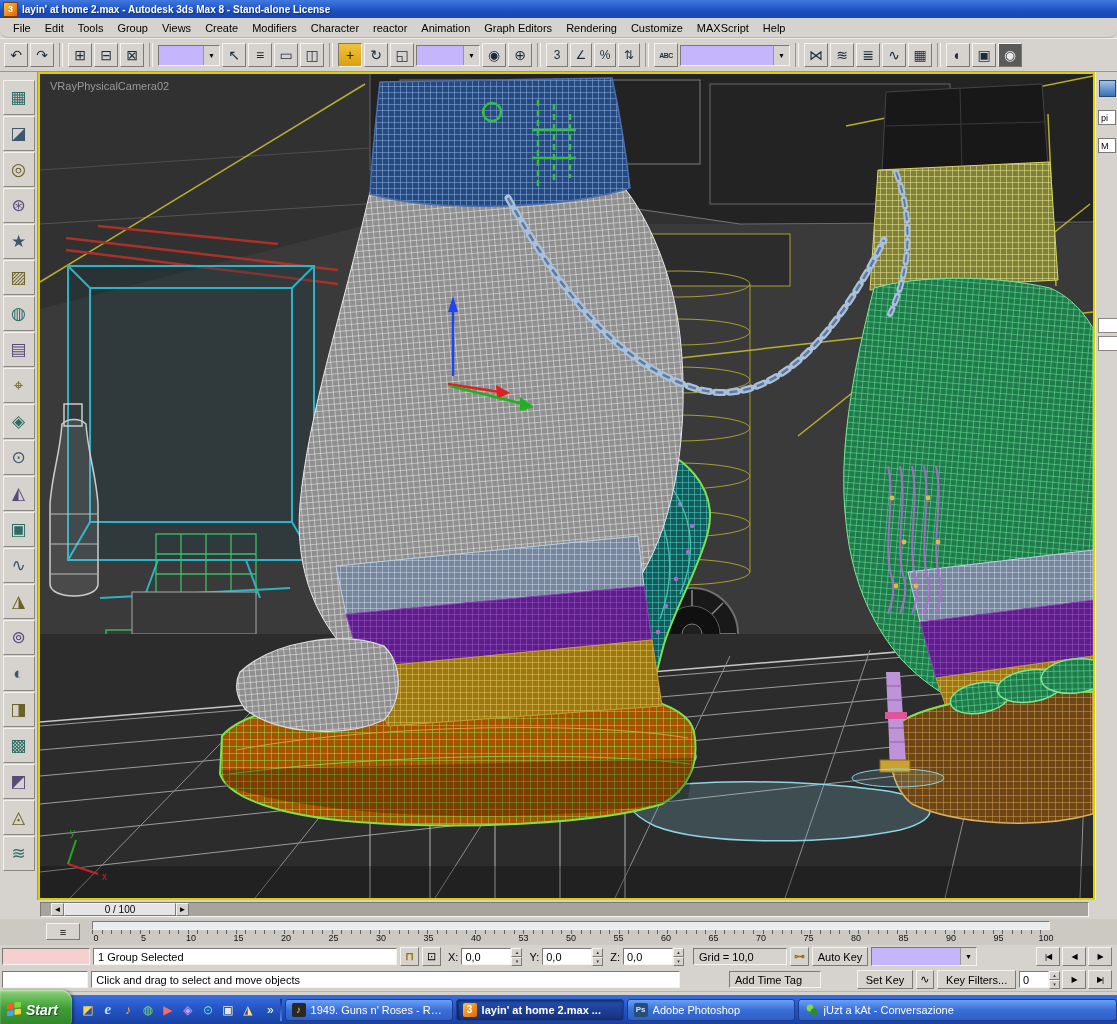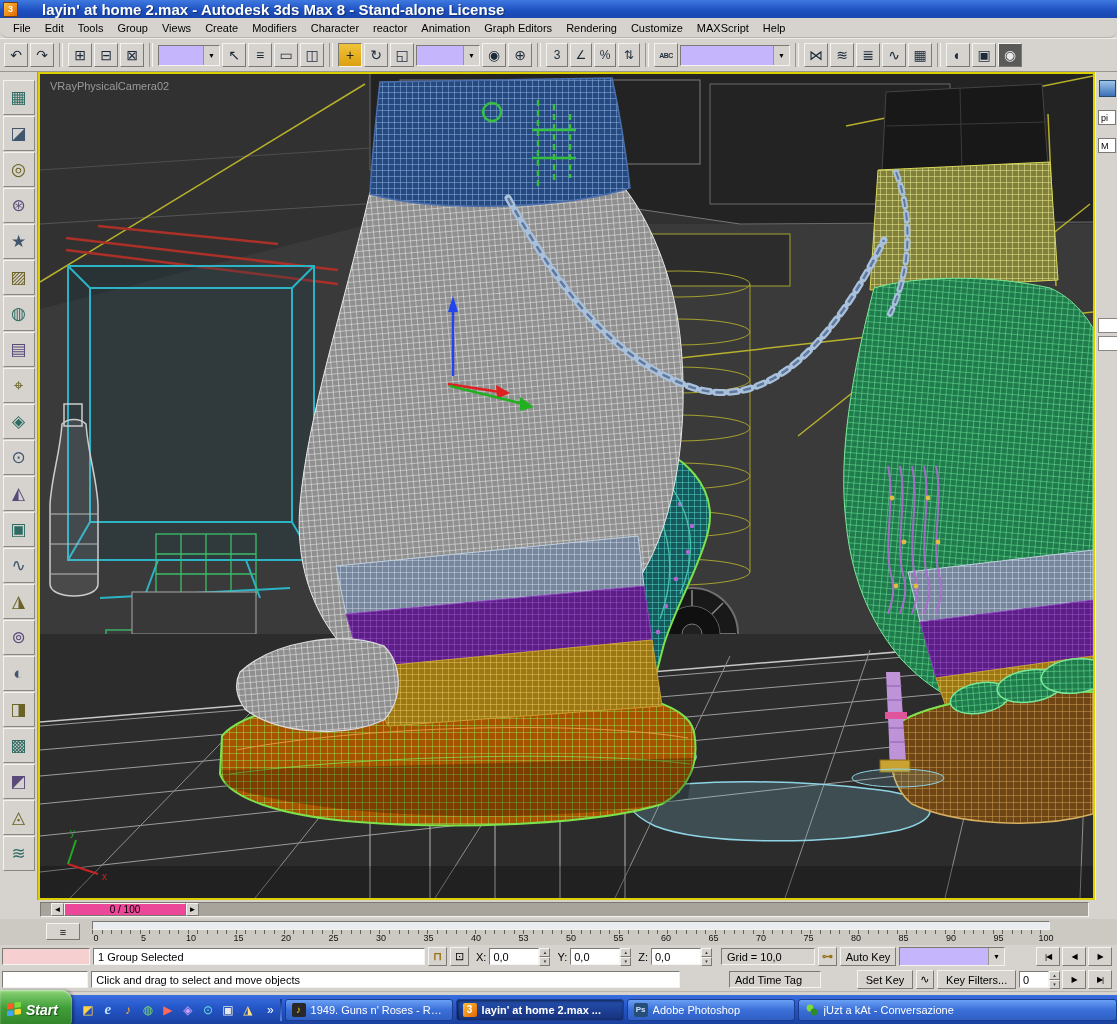--- a/index.html
+++ b/index.html
@@ -3,21 +3,21 @@
 <meta charset="utf-8">
 <style>
   html,body{margin:0;padding:0;background:#000;}
   #app{position:relative;width:1117px;height:1024px;overflow:hidden;background:#d6d3ce;
        font-family:"Liberation Sans",sans-serif;font-size:11px;color:#000;}
   
   #titlebar{position:absolute;left:0;top:0;width:1117px;height:18px;
     background:linear-gradient(#3f79e0,#1d4fc0 60%,#1a46ae);display:flex;align-items:center;gap:4px;padding-left:3px;box-sizing:border-box;}
   .app-icon{width:13px;height:13px;background:linear-gradient(135deg,#ffc040,#e06400);border:1px solid #7a3c00;
     color:#fff;font-weight:bold;font-size:9px;display:flex;align-items:center;justify-content:center;}
-  #titlebar .ttext{color:#fff;font-weight:bold;font-size:15px;text-shadow:1px 1px 1px #10306e;white-space:nowrap;margin-left:20px;}
+  #titlebar .ttext{color:#fff;font-weight:bold;font-size:10px;text-shadow:1px 1px 1px #10306e;white-space:nowrap;}
   
   #menubar{position:absolute;left:0;top:18px;width:1117px;height:20px;background:#d6d3ce;
     border-bottom:1px solid #b8b4ac;display:flex;align-items:center;padding-left:6px;box-sizing:border-box;border-radius:8px;}
   .mitem{padding:2px 7px;cursor:default;}
   
   #toolbar{position:absolute;left:0;top:38px;width:1117px;height:34px;background:#d6d3ce;
     border-top:1px solid #f0eee8;border-bottom:1px solid #9a968e;display:flex;align-items:center;gap:2px;padding:0 4px;box-sizing:border-box;}
   .tbtn{width:24px;height:24px;display:flex;align-items:center;justify-content:center;font-size:14px;color:#1d2a3a;
     background:#d6d3ce;border:1px solid;border-color:#f5f3ef #7b7974 #7b7974 #f5f3ef;box-sizing:border-box;}
   .tbtn.small{width:22px;font-size:12px;}
@@ -44,22 +44,22 @@
   .sp-field{position:absolute;left:2px;width:18px;height:15px;background:#fff;border:1px solid #7b7974;font-size:9px;
     display:flex;align-items:center;padding-left:2px;box-sizing:border-box;}
   .sp-tab{position:absolute;left:3px;top:8px;width:15px;height:15px;background:linear-gradient(#9ec4e8,#3a70b8);border:1px solid #26496e;}
   .sp-blank{position:absolute;left:2px;width:18px;height:13px;background:#fff;border:1px solid #8a8680;}
   
   #timeslider{position:absolute;left:0;top:900px;width:1117px;height:19px;background:#d6d3ce;box-sizing:border-box;}
   .ts-track{position:absolute;left:40px;right:28px;top:2px;bottom:2px;background:#a8a49c;
     border:1px solid;border-color:#7b7974 #f5f3ef #f5f3ef #7b7974;display:flex;align-items:stretch;}
   .ts-arrow{width:13px;display:flex;align-items:center;justify-content:center;font-size:8px;
     background:#d6d3ce;border:1px solid;border-color:#f5f3ef #7b7974 #7b7974 #f5f3ef;box-sizing:border-box;}
-  .ts-handle{width:122px;display:flex;align-items:center;justify-content:center;font-size:10px;
-    background:#ec4899;border:1px solid;border-color:#f5f3ef #7b7974 #7b7974 #f5f3ef;box-sizing:border-box;text-align:center;}
+  .ts-handle{width:112px;display:flex;align-items:center;justify-content:center;font-size:10px;
+    background:#e5e5e5;border:1px solid;border-color:#f5f3ef #7b7974 #7b7974 #f5f3ef;box-sizing:border-box;text-align:center;}
   .ts-wrap{position:absolute;left:10px;top:0;bottom:0;display:flex;}
   
   #trackbar{position:absolute;left:0;top:919px;width:1117px;height:26px;background:#ccc9c2;}
   .tb-mini{position:absolute;left:46px;top:4px;width:34px;height:17px;display:flex;align-items:center;justify-content:center;font-size:11px;
     background:#d6d3ce;border:1px solid;border-color:#f5f3ef #7b7974 #7b7974 #f5f3ef;box-sizing:border-box;}
   .tb-strip{position:absolute;left:92px;width:958px;top:2px;height:9px;background:#e9edf0;
     border:1px solid;border-color:#7b7974 #f5f3ef #f5f3ef #7b7974;box-sizing:border-box;}
   .tb-ticks{position:absolute;left:92px;width:958px;top:11px;height:4px;
     background:repeating-linear-gradient(90deg,#60605c 0 1px,transparent 1px 9.58px);}
   .tb-nums{position:absolute;left:86px;width:970px;top:14px;display:flex;justify-content:space-between;font-size:9px;color:#111;}
@@ -595,21 +595,21 @@
     <span>80</span>
     <span>85</span>
     <span>90</span>
     <span>95</span>
     <span>100</span>
   </div>
 </div>
 
 <div id="status1" class="statusrow">
   <span class="ms-pink"></span>
-  <span class="st-field" style="width:332px;">1 Group Selected</span>
+  <span class="st-field" style="width:304px;">1 Group Selected</span>
   <span class="st-btn sq gold">⊓</span>
   <span class="st-btn sq">⊡</span>
   <span class="axlabel">X:</span>
   <span class="fld">
     <span class="val">0,0</span>
     <span class="spin">
           <i>▴</i>
           <i>▾</i>
         </span>
   </span>

